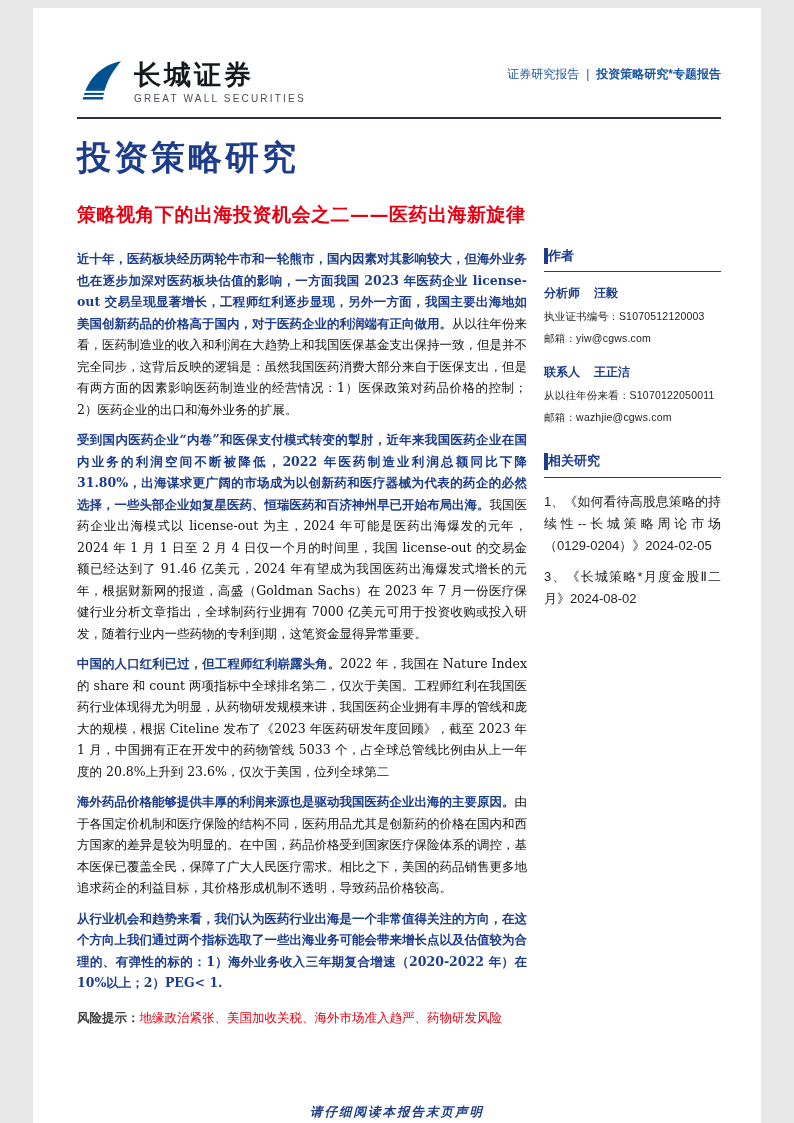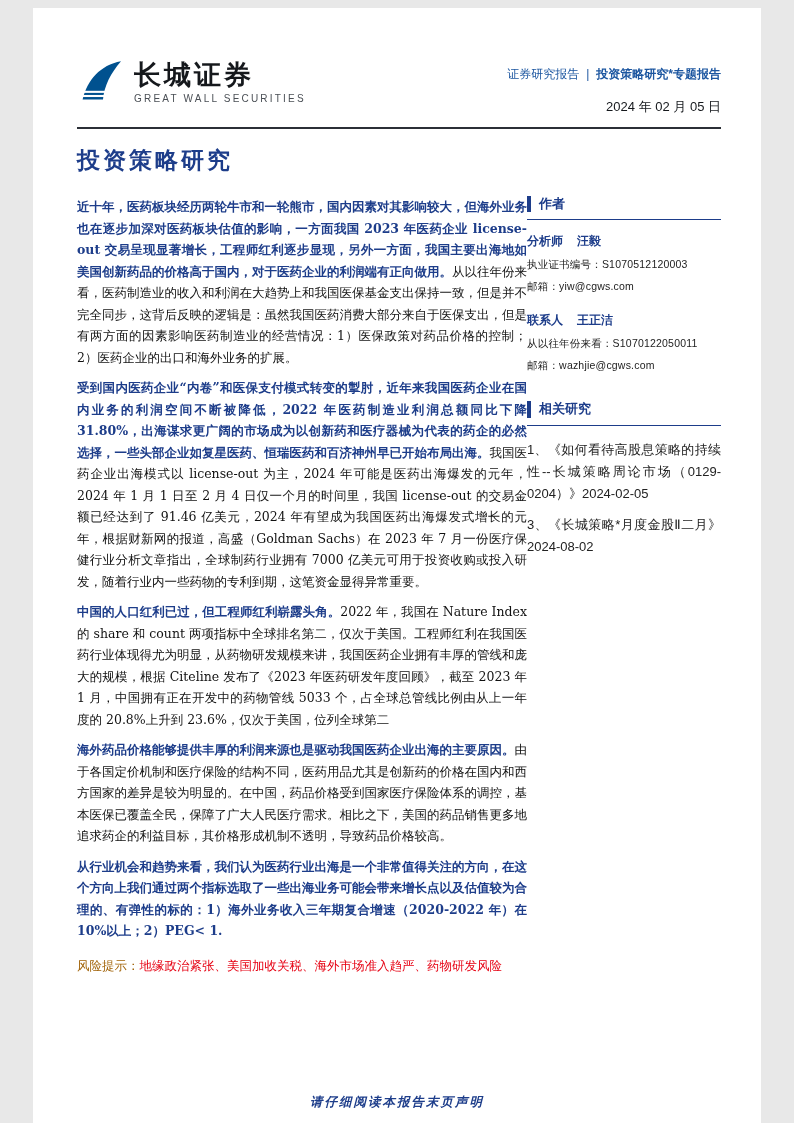--- a/index.html
+++ b/index.html
@@ -25,59 +25,59 @@
   .header-right { text-align:right; padding-top:8px; }
   .report-type { font-size:12px; color:#1c56a0; }
   .report-type .part2 { font-weight:bold; }
   .report-type .sep { margin:0 7px; color:#1c56a0; }
   .report-date { font-size:13px; color:#15181c; margin-top:15px; }
   .header-rule { border:none; border-top:2px solid #2b2f36; margin-top:11px; }
 
   
   .category-title {
     font-family:"DejaVu Serif","Liberation Serif",serif;
-    font-size:23px; font-weight:bold; color:#1d3d8a; letter-spacing:3px; margin-top:16px;
+    font-size:34px; font-weight:bold; color:#1d3d8a; letter-spacing:3px; margin-top:16px;
   }
   .report-title {
     font-family:"DejaVu Serif","Liberation Serif",serif;
     font-size:19px; font-weight:bold; color:#e60012; margin-top:21px; letter-spacing:0.5px;
   }
 
   
-  .columns { display:flex; margin-top:20px; }
+  .columns { display:flex; gap:17px; margin-top:20px; }
   .main-col { width:450px; flex:none; }
   .side-col { flex:1; min-width:0; }
 
   .para {
     font-family:"DejaVu Serif","Liberation Serif",serif;
     font-size:12.5px; line-height:1.72; color:#111; text-align:justify; margin-bottom:9px;
   }
   .para .lead { color:#1d3d8a; font-weight:bold; }
   .risk {
     font-family:"DejaVu Serif","Liberation Serif",serif;
     font-size:12.5px; line-height:1.72; text-align:justify; margin-top:13px;
   }
-  .risk .label { color:#a16207; font-weight:normal; }
+  .risk .label { color:#404040; font-weight:bold; }
   .risk .text { color:#e60012; }
 
   
   .section-title {
-    border-left:4px solid #1d3d8a; padding-left:8px;
+    border-left:4px solid #1d3d8a; padding-left:0;
     color:#1d3d8a; font-weight:bold; font-size:13px; line-height:1.25;
   }
   .section-rule { border:none; border-top:1px solid #1d3d8a; margin:7px 0 13px; }
   .person-row { color:#1d3d8a; font-weight:bold; font-size:12px; margin-bottom:8px; }
   .person-row .role { margin-right:14px; }
   .person-detail { font-size:10.5px; color:#222; margin-bottom:8px; letter-spacing:0.2px; }
   .person-gap { height:10px; }
   .related-section { margin-top:28px; }
   .related-item { font-size:13px; color:#222; line-height:1.7; margin-bottom:9px; text-align:justify; }
 
   
-  .footer { position:absolute; left:0; bottom:20px; width:100%; text-align:center; }
+  .footer { position:absolute; left:0; bottom:10px; width:100%; text-align:center; }
   .footer-text {
     font-family:"DejaVu Serif","Liberation Serif",serif;
     font-style:italic; font-weight:bold; color:#1d3d8a; font-size:12.5px; letter-spacing:2px;
   }
 </style>
 </head>
 <body>
 
 <div class="page">
 
@@ -90,26 +90,26 @@
       </svg>
       <div>
         <div class="brand-cn">长城证券</div>
         <div class="brand-en">GREAT WALL SECURITIES</div>
       </div>
     </div>
     <div class="header-right">
       <div class="report-type">
         <span class="part1">证券研究报告</span><span class="sep">|</span><span class="part2">投资策略研究*专题报告</span>
       </div>
-      <div class="report-date">2024 年 02 月 05 日</div>
     </div>
   </div>
   <hr class="header-rule">
 
   <h1 class="category-title">投资策略研究</h1>
+  <h2 class="report-title">策略视角下的出海投资机会之二——医药出海新旋律</h2>
 
   <div class="columns">
 
     <div class="main-col">
       <p class="para"><span class="lead">近十年，医药板块经历两轮牛市和一轮熊市，国内因素对其影响较大，但海外业务也在逐步加深对医药板块估值的影响，一方面我国 2023 年医药企业 license-out 交易呈现显著增长，工程师红利逐步显现，另外一方面，我国主要出海地如美国创新药品的价格高于国内，对于医药企业的利润端有正向做用。</span><span>从以往年份来看，医药制造业的收入和利润在大趋势上和我国医保基金支出保持一致，但是并不完全同步，这背后反映的逻辑是：虽然我国医药消费大部分来自于医保支出，但是有两方面的因素影响医药制造业的经营情况：1）医保政策对药品价格的控制；2）医药企业的出口和海外业务的扩展。</span></p>
       <p class="para"><span class="lead">受到国内医药企业“内卷”和医保支付模式转变的掣肘，近年来我国医药企业在国内业务的利润空间不断被降低，2022 年医药制造业利润总额同比下降 31.80%，出海谋求更广阔的市场成为以创新药和医疗器械为代表的药企的必然选择，一些头部企业如复星医药、恒瑞医药和百济神州早已开始布局出海。</span><span>我国医药企业出海模式以 license-out 为主，2024 年可能是医药出海爆发的元年，2024 年 1 月 1 日至 2 月 4 日仅一个月的时间里，我国 license-out 的交易金额已经达到了 91.46 亿美元，2024 年有望成为我国医药出海爆发式增长的元年，根据财新网的报道，高盛（Goldman Sachs）在 2023 年 7 月一份医疗保健行业分析文章指出，全球制药行业拥有 7000 亿美元可用于投资收购或投入研发，随着行业内一些药物的专利到期，这笔资金显得异常重要。</span></p>
       <p class="para"><span class="lead">中国的人口红利已过，但工程师红利崭露头角。</span><span>2022 年，我国在 Nature Index 的 share 和 count 两项指标中全球排名第二，仅次于美国。工程师红利在我国医药行业体现得尤为明显，从药物研发规模来讲，我国医药企业拥有丰厚的管线和庞大的规模，根据 Citeline 发布了《2023 年医药研发年度回顾》，截至 2023 年 1 月，中国拥有正在开发中的药物管线 5033 个，占全球总管线比例由从上一年度的 20.8%上升到 23.6%，仅次于美国，位列全球第二</span></p>
       <p class="para"><span class="lead">海外药品价格能够提供丰厚的利润来源也是驱动我国医药企业出海的主要原因。</span><span>由于各国定价机制和医疗保险的结构不同，医药用品尤其是创新药的价格在国内和西方国家的差异是较为明显的。在中国，药品价格受到国家医疗保险体系的调控，基本医保已覆盖全民，保障了广大人民医疗需求。相比之下，美国的药品销售更多地追求药企的利益目标，其价格形成机制不透明，导致药品价格较高。</span></p>
       <p class="para"><span class="lead">从行业机会和趋势来看，我们认为医药行业出海是一个非常值得关注的方向，在这个方向上我们通过两个指标选取了一些出海业务可能会带来增长点以及估值较为合理的、有弹性的标的：1）海外业务收入三年期复合增速（2020-2022 年）在 10%以上；2）PEG&lt; 1.</span><span></span></p>
       <p class="risk"><span class="label">风险提示：</span><span class="text">地缘政治紧张、美国加收关税、海外市场准入趋严、药物研发风险</span></p>

